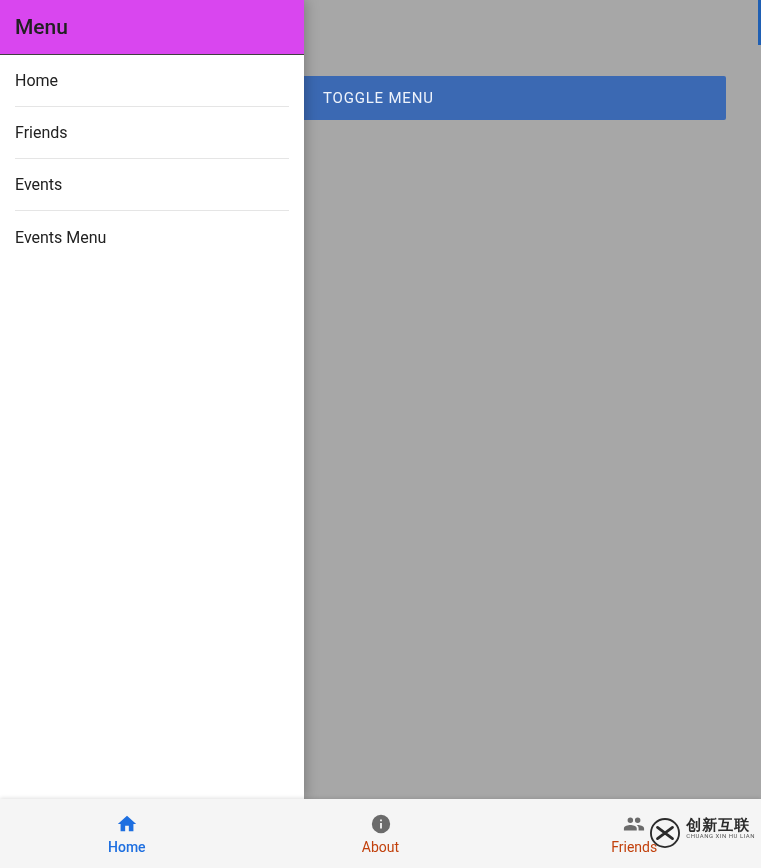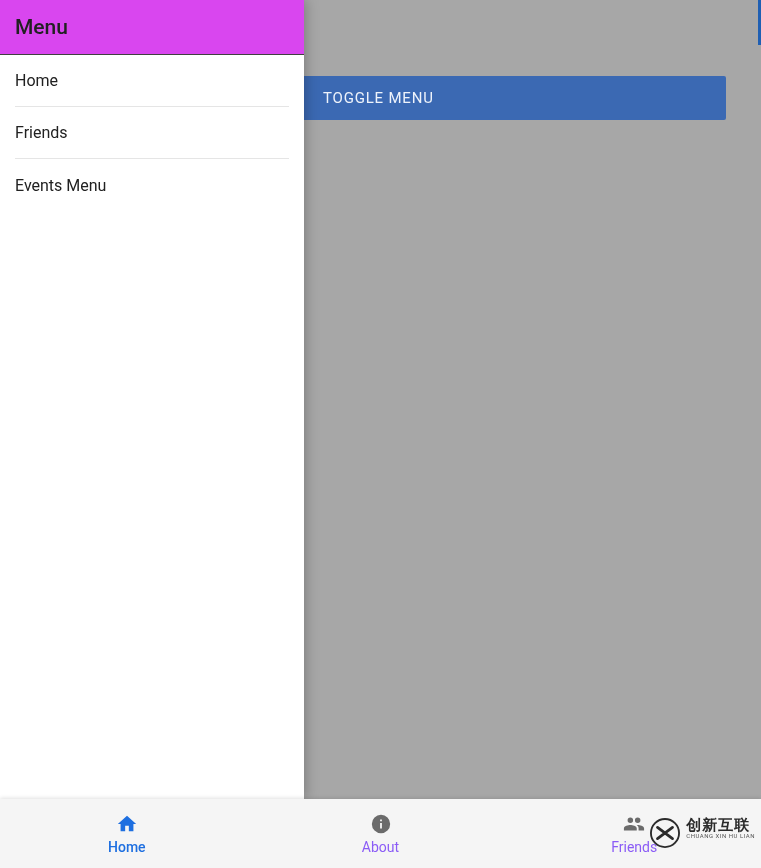--- a/index.html
+++ b/index.html
@@ -105,21 +105,21 @@
     flex: 1;
     display: flex;
     flex-direction: column;
     align-items: center;
     justify-content: center;
     gap: 3px;
     cursor: pointer;
   }
   .bottom-tab .tab-label {
     font-size: 14px;
-    color: #8b5cf6;
+    color: #c2410c;
   }
   .bottom-tab.active .tab-label {
     color: #1e6fe0;
     font-weight: 500;
   }
   .bottom-tab.active svg { fill: #1e6fe0; }
   .bottom-tab .icon {
     width: 24px; height: 24px;
     display:flex; align-items:center; justify-content:center;
   }
@@ -161,20 +161,23 @@
 <div class="drawer">
   <div class="drawer-header">
     <span>Menu</span>
   </div>
   <div class="drawer-list">
     <div class="drawer-item">
       <span>Home</span>
     </div>
     <div class="drawer-item">
       <span>Friends</span>
+    </div>
+    <div class="drawer-item">
+      <span>Events</span>
     </div>
     <div class="drawer-item">
       <span>Events Menu</span>
     </div>
   </div>
 </div>
 
 <div class="bottom-nav">
 
   <div class="bottom-tab active">

